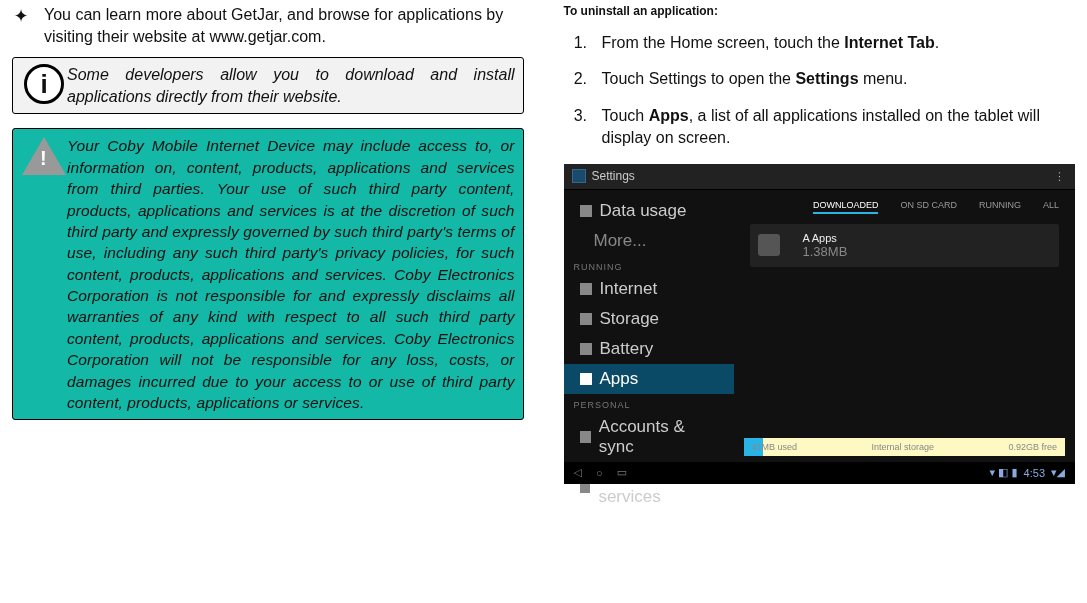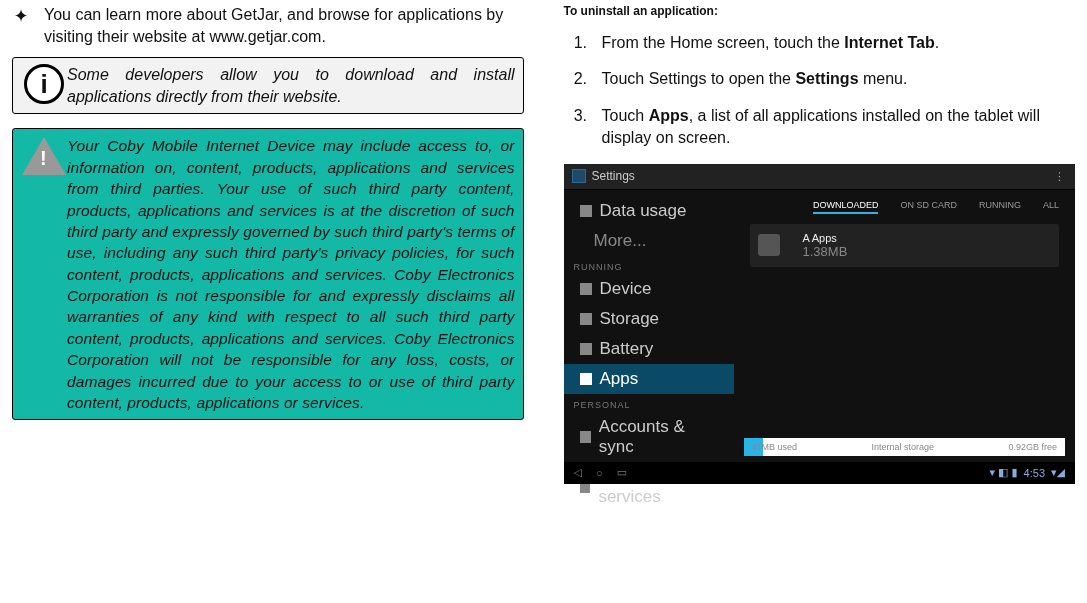--- a/index.html
+++ b/index.html
@@ -35,21 +35,21 @@
   .side-item.sel { background:#0a4a66; color:#fff; }
   .side-item .ic { width:12px;height:12px; background:#888; display:inline-block; }
   .side-head { color:#777; font-size:9px; padding:6px 10px 2px; letter-spacing:1px; }
   .main { flex:1; padding:6px 6px; }
   .tabs { display:flex; gap:22px; justify-content:flex-end; padding:4px 10px; color:#999; font-size:9px; }
   .tabs span.active { color:#fff; border-bottom:2px solid #2cb3e6; padding-bottom:2px;}
   .app-row { background:#222; margin:6px 10px; padding:8px; display:flex; align-items:center; gap:23px; border-radius:2px;}
   .app-row .aic { width:22px;height:22px;background:#555;border-radius:3px;}
   .app-row .nm { color:#eee; font-size:11px; }
   .app-row .sz { color:#888; font-size:13px; }
-  .storbar { position:absolute; bottom:28px; left:180px; right:10px; height:18px; background:#ffffff; display:flex; align-items:center; justify-content:space-between; padding:0 8px; color:#888; font-size:9px;margin-top:44px;}
+  .storbar { position:absolute; bottom:28px; left:180px; right:10px; height:18px; background:#fef9c3; display:flex; align-items:center; justify-content:space-between; padding:0 8px; color:#888; font-size:9px;margin-top:44px;}
   .storbar::before{content:""; position:absolute; left:0; top:0; bottom:0; width:6%; background:#2cb3e6;}
   .navbar { position:absolute; bottom:0; left:0; right:0; height:22px; background:#000; display:flex; align-items:center; padding:0 10px; color:#777; gap:14px; font-size:11px;}
   .navbar .right { margin-left:auto; display:flex; gap:6px; align-items:center; font-size:11px; color:#8ad; }
 </style>
 </head>
 <body>
 
 <div class="col col-left">
   <div class="bullet-row">
     <div class="star">✦</div>
@@ -96,21 +96,21 @@
         <div class="side-item">
             <span class="ic"></span>
             <span>Data usage</span>
           </div>
         <div class="side-item" style="color:#888;padding-left:30px">
             <span>More...</span>
           </div>
         <div class="side-head">RUNNING</div>
         <div class="side-item">
             <span class="ic"></span>
-            <span>Device</span>
+            <span>Internet</span>
           </div>
         <div class="side-item">
             <span class="ic"></span>
             <span>Storage</span>
           </div>
         <div class="side-item">
             <span class="ic"></span>
             <span>Battery</span>
           </div>
         <div class="side-item sel">

